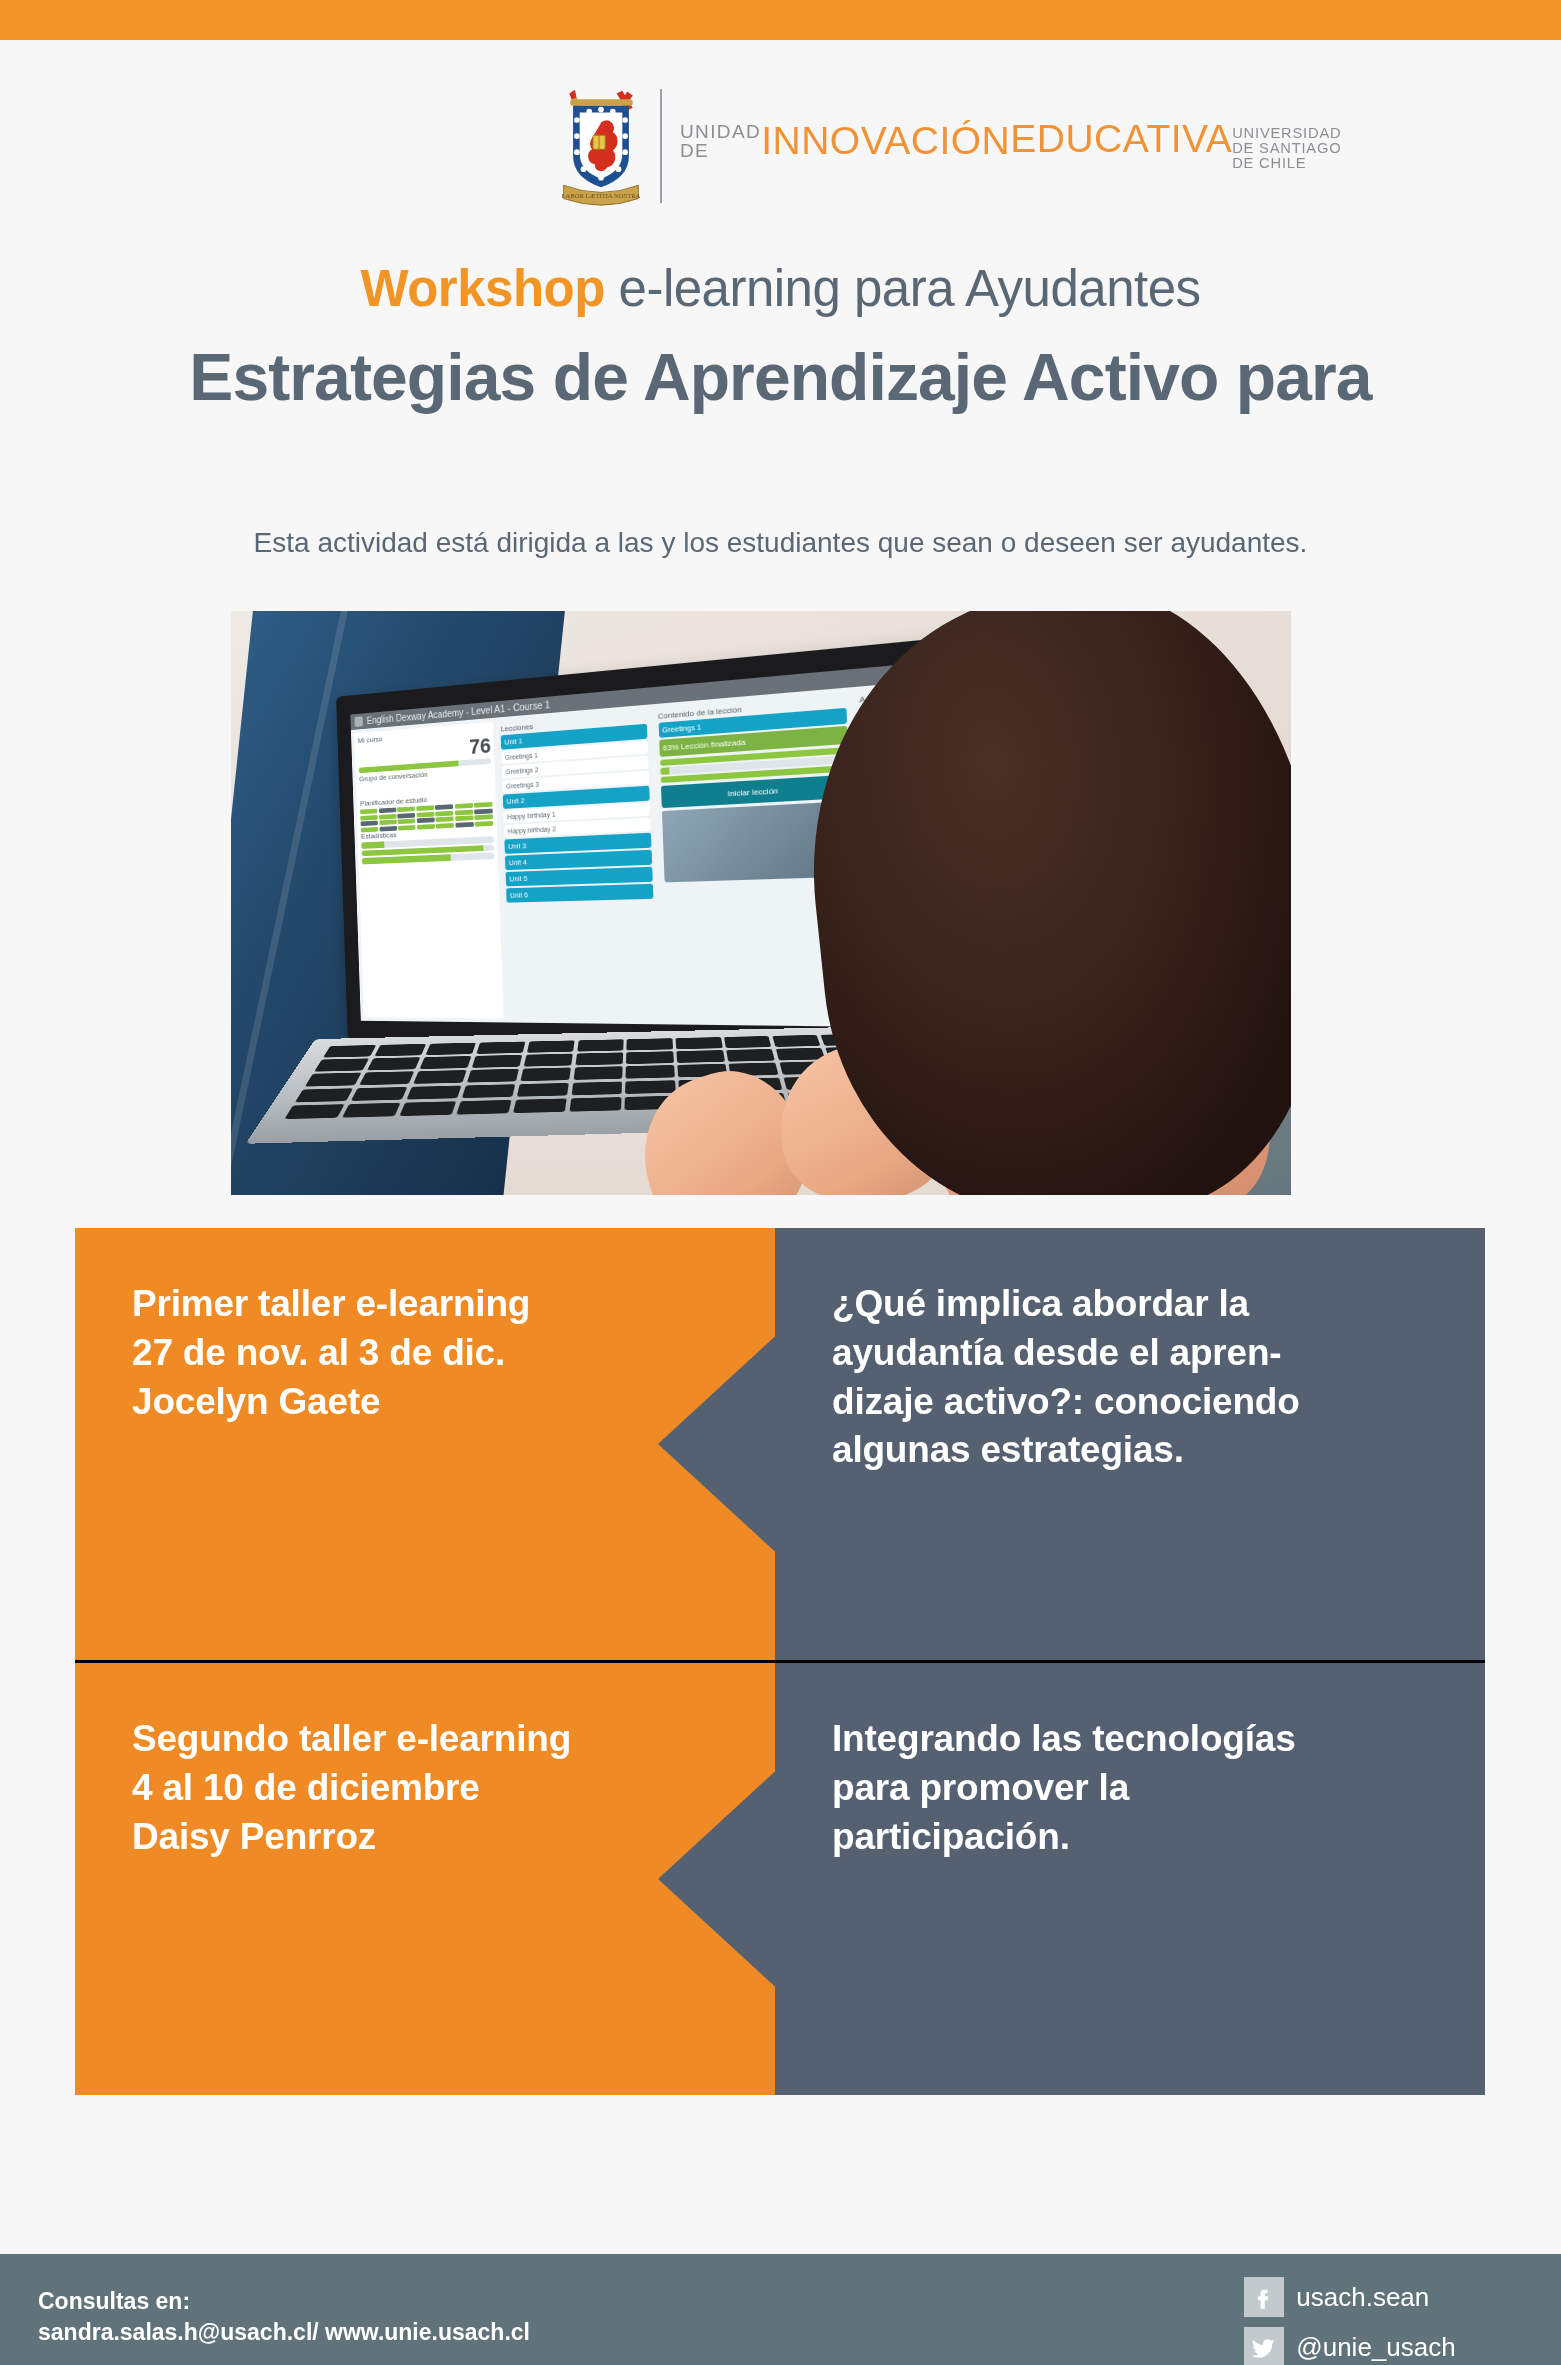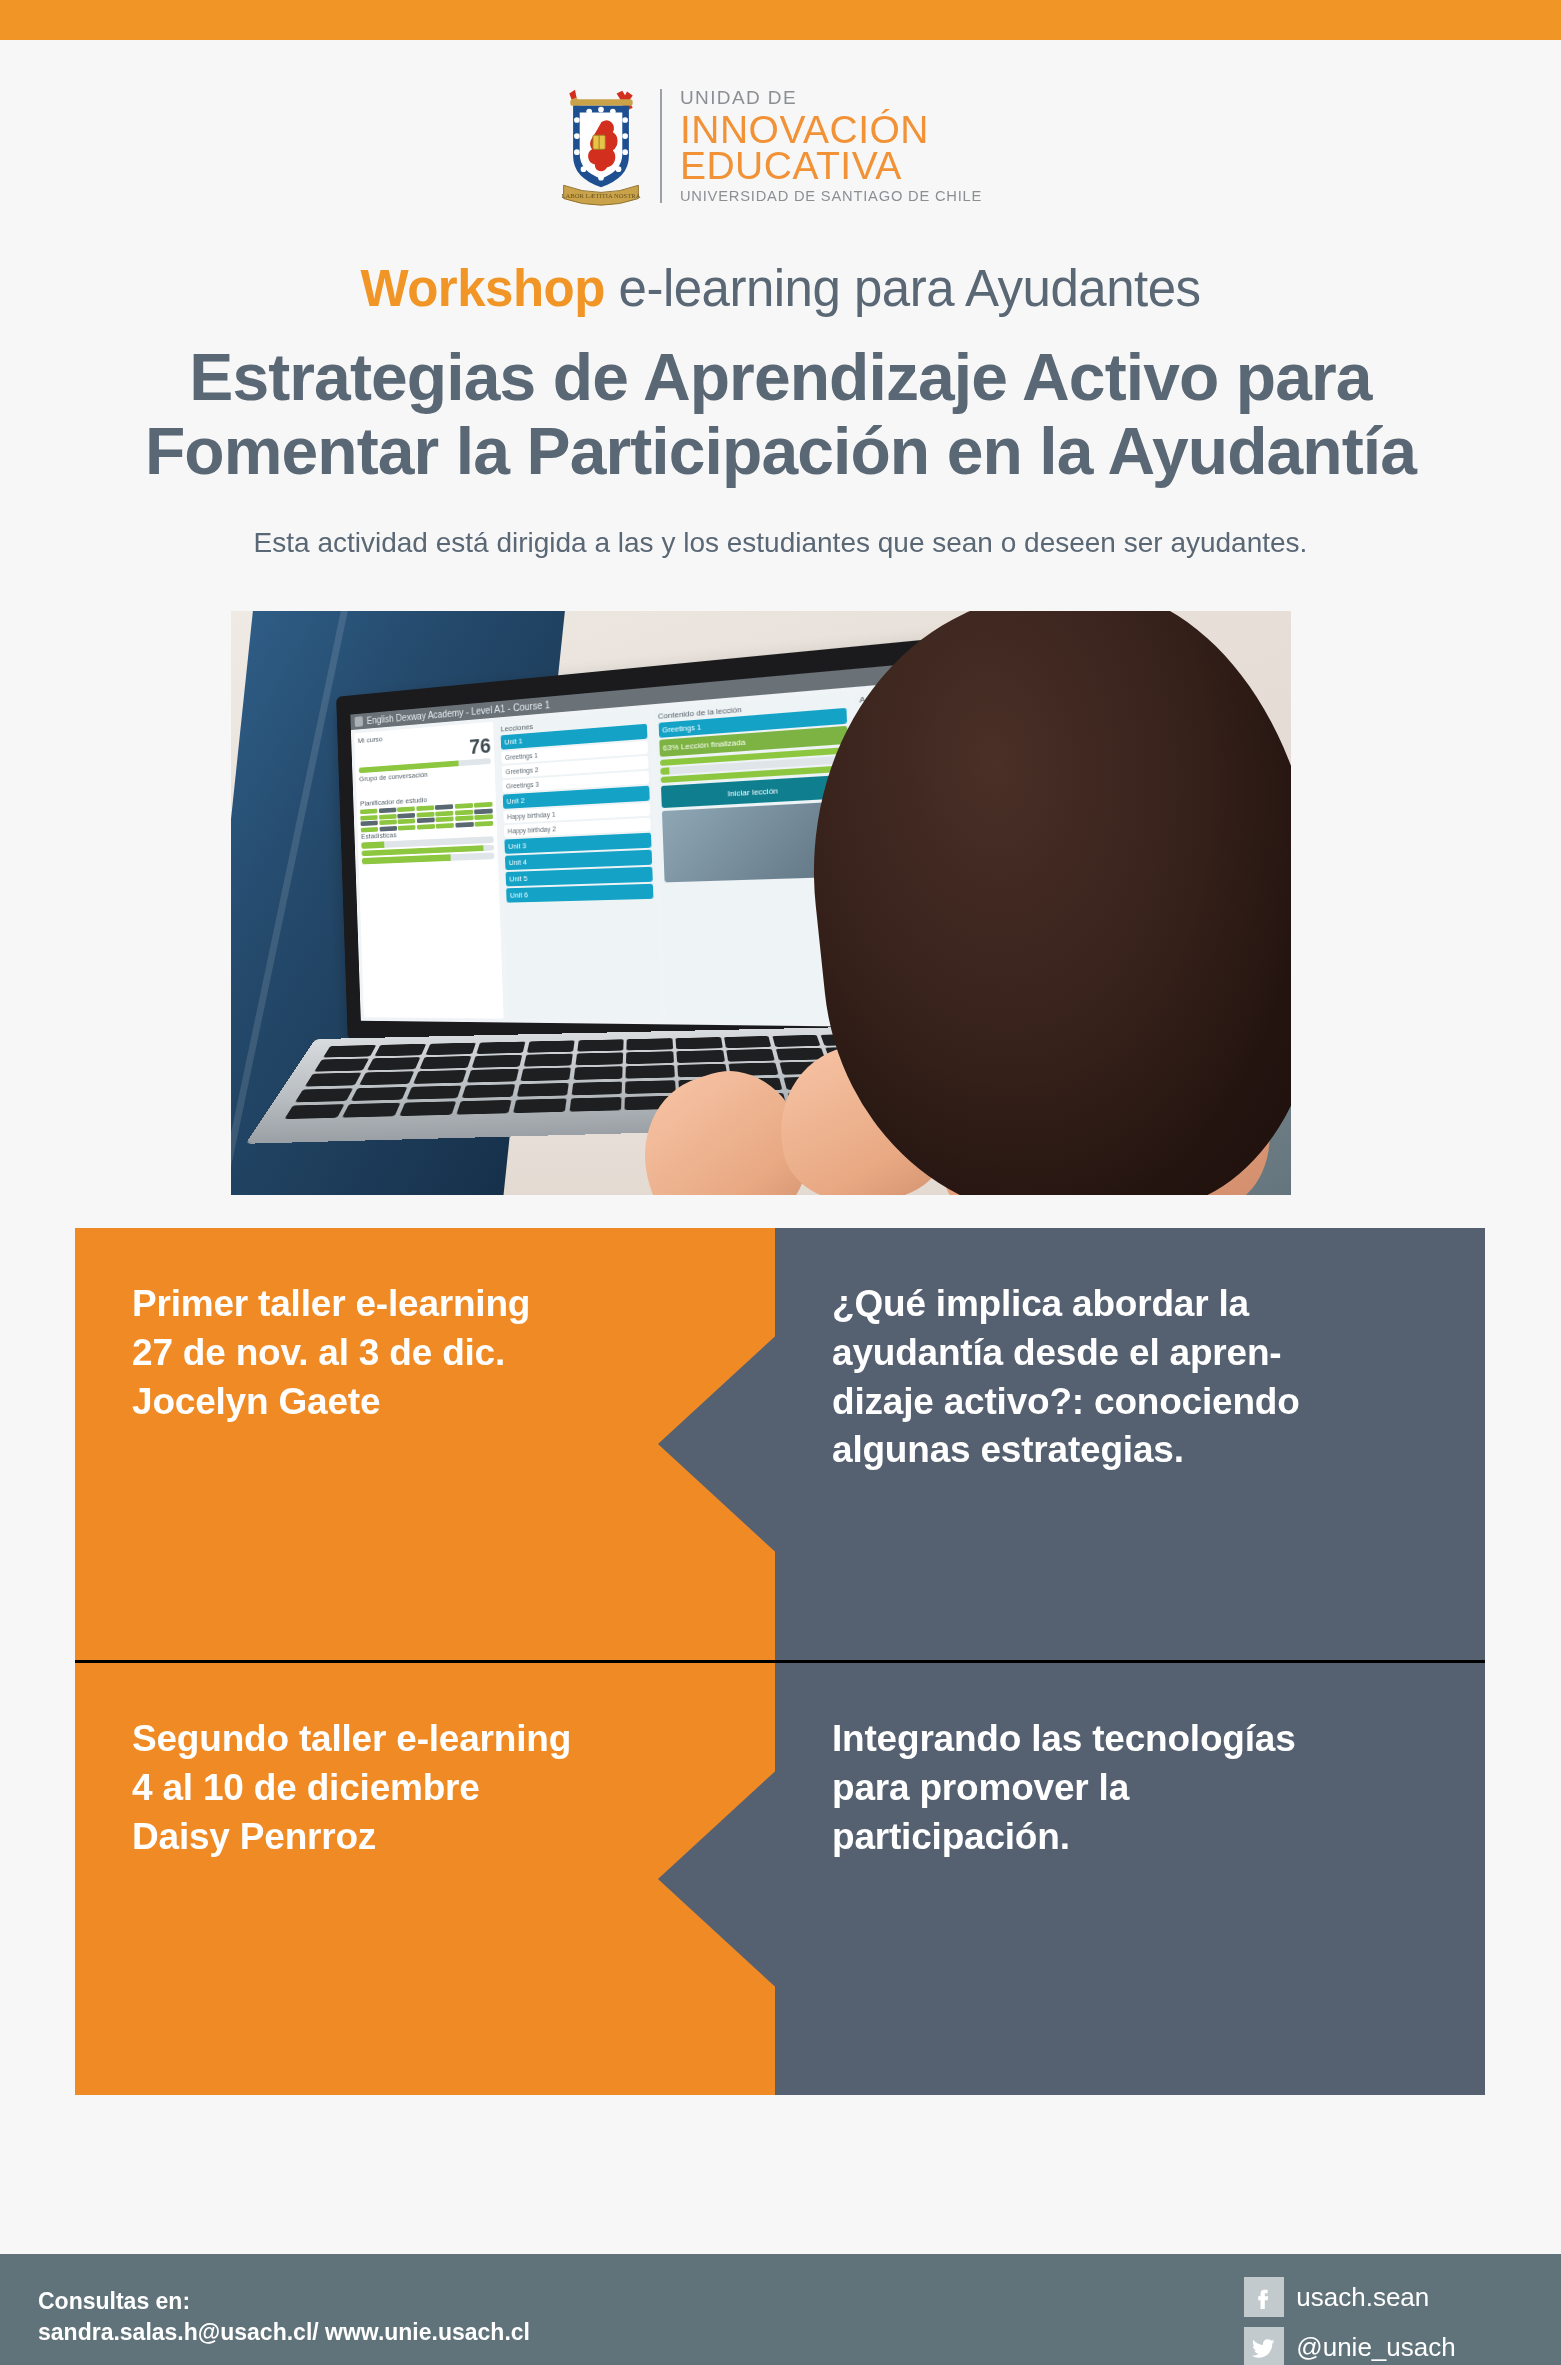--- a/index.html
+++ b/index.html
@@ -22,21 +22,21 @@
     position:absolute;left:556px;top:80px;
     width:473px;height:132px;
     display:flex;align-items:center;
   }
   .crest{
     width:90px;height:123px;position:relative;flex:0 0 auto;
   }
   .logo-divider{
     width:1.9px;height:114px;background:#9aa0a6;margin:0 18px 0 14px;flex:0 0 auto;
   }
-  .logo-text{display:flex;flex-direction:column;justify-content:center;}
+  .logo-text{display:flex;flex-direction:row;justify-content:center;}
   .logo-l1{
     font-size:19px;letter-spacing:1.4px;color:#8b8f94;line-height:1;
     margin-bottom:3.8px;font-weight:400;
   }
   .logo-l2{
     font-size:39px;letter-spacing:0.5px;color:#f29236;line-height:0.96;
     font-weight:400;
   }
   .logo-l3{
     font-size:39px;letter-spacing:0.5px;color:#f29236;line-height:0.96;
@@ -245,21 +245,20 @@
     <div class="logo-l3">EDUCATIVA</div>
     <div class="logo-l4">UNIVERSIDAD DE SANTIAGO DE CHILE</div>
   </div>
 </div>
 
 <div class="kicker">
   <b>Workshop</b><span> e-learning para Ayudantes</span>
 </div>
 <div class="headline">
   <div>Estrategias de Aprendizaje Activo para</div>
-  <div>Fomentar la Participación en la Ayudantía</div>
 </div>
 <div class="subhead">Esta actividad está dirigida a las y los estudiantes que sean o deseen ser ayudantes.</div>
 
 <div class="photo">
   <div class="ph-wall"></div>
   <div class="ph-couch"></div>
   <div class="ph-jeans"></div>
 
   <div class="lap">
     <div class="lap-lid">

